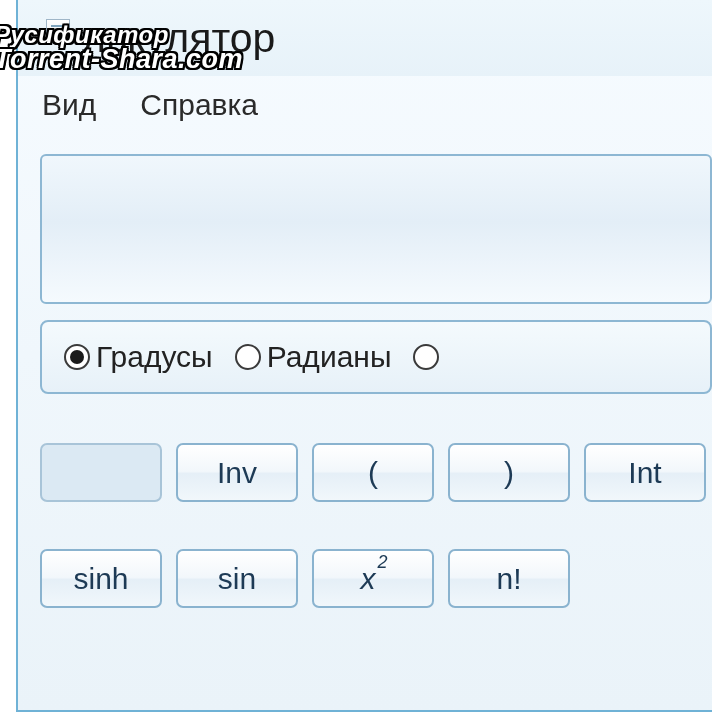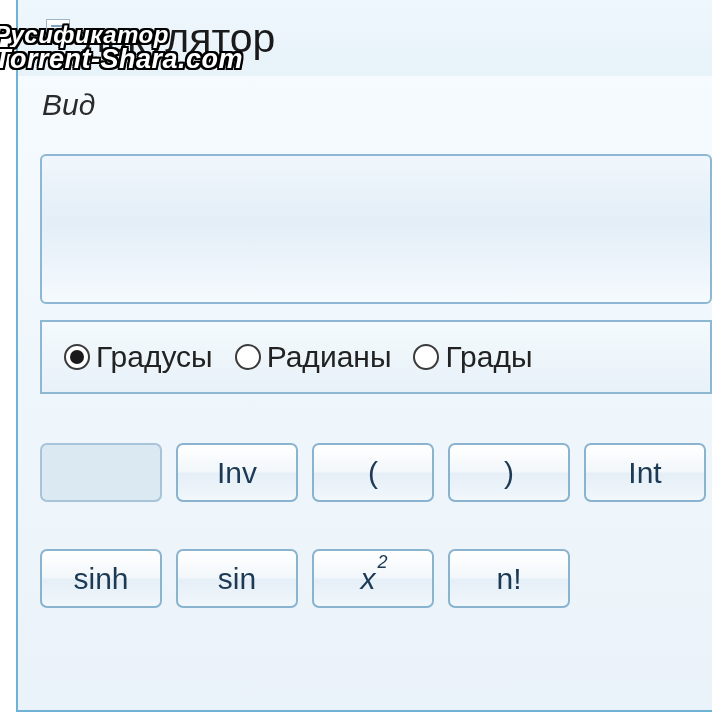--- a/index.html
+++ b/index.html
@@ -58,21 +58,21 @@
   .menubar {
     height: 58px;
     display: flex;
     align-items: center;
     gap: 44px;
     padding-left: 24px;
     background: transparent;
     font-size: 30px;
     color: #2a2a2a;
   }
-  .menubar .menu-item { cursor: default; font-style: italic; }
+  .menubar .menu-item { cursor: default; }
   .client {
     position: relative;
     margin: 8px 10px 10px 10px;
     padding: 12px;
   }
   .display-wrap {
     height: 150px;
     border: 2px solid #8db7d3;
     border-radius: 6px;
     background: linear-gradient(#f0f7fc 0%, #e3eef7 45%, #f5fafe 100%);
@@ -82,21 +82,21 @@
     position: absolute;
     right: 20px; top: 42px;
     font-size: 74px;
     color: #222;
     font-weight: 400;
   }
   .angle-group {
     margin-top: 16px;
     height: 74px;
     border: 2px solid #8db7d3;
-    border-radius: 0;
+    border-radius: 8px;
     background: linear-gradient(#f4fafd, #e7f1f8);
     display: flex;
     align-items: center;
     gap: 22px;
     padding: 0 22px;
     font-size: 30px;
     color: #222;
   }
   .radio {
     display: inline-flex; align-items: center; gap: 6px;
@@ -163,39 +163,39 @@
   <div class="window">
     <div class="titlebar">
       <div class="title-icon">
         <div class="title-icon-sheet"></div>
       </div>
       <div class="title-text">лькулятор</div>
     </div>
 
     <div class="menubar">
       <span class="menu-item">Вид</span>
+      <span class="menu-item">Справка</span>
     </div>
 
     <div class="client">
       <div class="display-wrap">
         <div class="display-val"></div>
       </div>
 
       <div class="angle-group">
         <span class="radio selected">
           <span class="dot"></span>
           <span>Градусы</span>
         </span>
         <span class="radio">
           <span class="dot"></span>
           <span>Радианы</span>
         </span>
         <span class="radio">
           <span class="dot"></span>
-          <span>Грады</span>
         </span>
       </div>
 
       <div class="keypad">
         <div class="btn empty"></div>
         <div class="btn">Inv</div>
         <div class="btn">(</div>
         <div class="btn">)</div>
 
         <div class="btn">Int</div>

